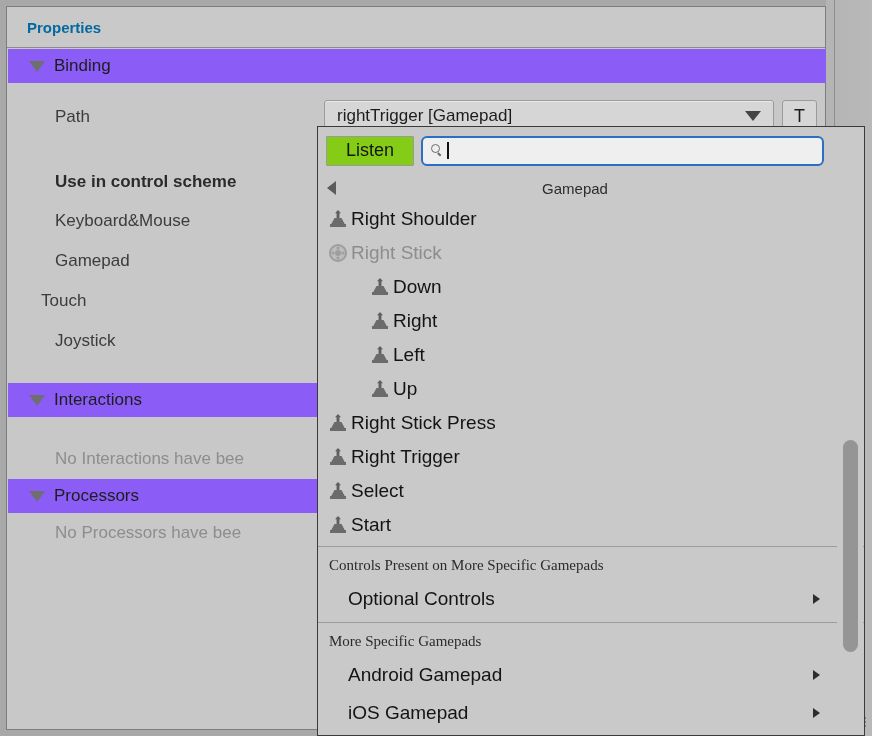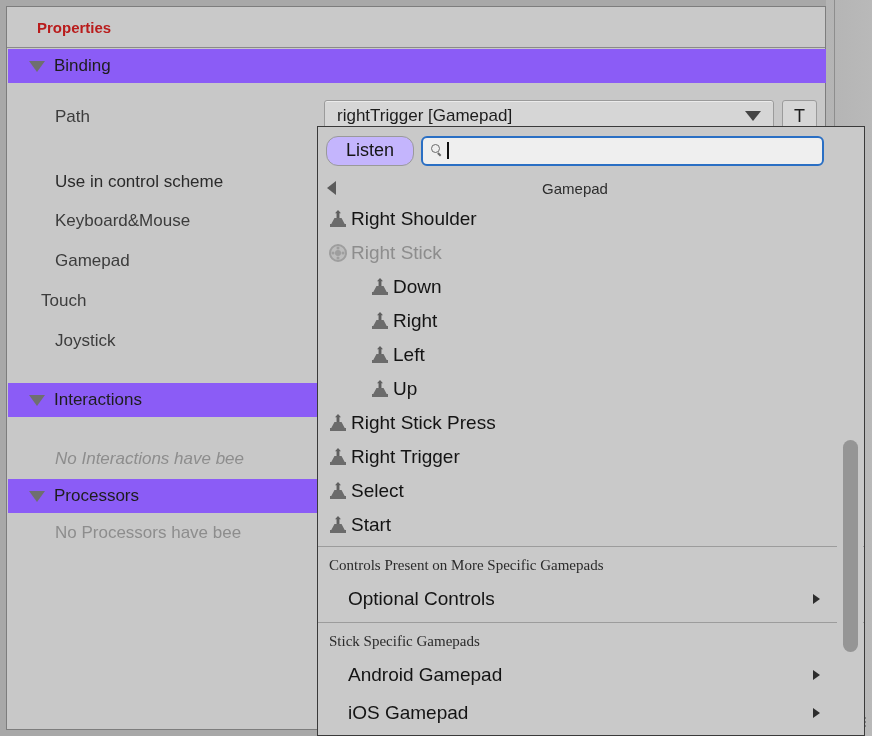--- a/index.html
+++ b/index.html
@@ -33,24 +33,24 @@
     left: 0; top: 0;
     width: 100%;
     height: 41px;
     box-sizing: border-box;
     border-bottom: 1px solid #8a8a8a;
     background: #c9c9c9;
     display: flex;
     align-items: center;
   }
   #props-header .ttl {
-    margin-left: 30px;
+    margin-left: 20px;
     font-size: 15px;
     font-weight: bold;
-    color: #b91c1c;
+    color: #0369a1;
   }
 
   .foldout {
     position: absolute;
     left: 1px;
     width: 818px;
     height: 34px;
     background: #8b5cf6;
     display: flex;
     align-items: center;
@@ -68,21 +68,21 @@
     font-size: 17px;
     color: #1d1d1d;
   }
 
   .row-label {
     position: absolute;
     font-size: 17px;
     color: #3c3c3c;
   }
   .row-label.bold {
-    font-weight: normal;
+    font-weight: bold;
     color: #2b2b2b;
   }
   .row-label.muted {
     color: #8d8d8d;
   }
 
   
   #path-field {
     position: absolute;
     left: 317px;
@@ -146,23 +146,23 @@
     height: 47px;
     display: flex;
     align-items: center;
     padding: 0 8px;
     box-sizing: border-box;
   }
   #listen-btn {
     height: 30px;
     min-width: 88px;
     padding: 0 10px;
-    background: #c4b5fd;
+    background: #84cc16;
     border: 1px solid #9a9a9a;
-    border-radius: 12px;
+    border-radius: 1px;
     box-sizing: border-box;
     display: flex;
     align-items: center;
     justify-content: center;
     font-size: 18px;
     color: #151515;
   }
   #search-wrap {
     margin-left: 7px;
     flex: 1;
@@ -418,21 +418,21 @@
 
     <div class="row-label" style="left:48px; top:204px;">Keyboard&amp;Mouse</div>
     <div class="row-label" style="left:48px; top:244px;">Gamepad</div>
     <div class="row-label" style="left:34px; top:284px;">Touch</div>
     <div class="row-label" style="left:48px; top:324px;">Joystick</div>
 
     <div class="foldout" style="top:376px;">
       <span class="tri"></span>
       <span class="flabel">Interactions</span>
     </div>
-    <div class="row-label muted" style="left:48px; top:442px;font-style:italic;">No Interactions have bee</div>
+    <div class="row-label muted" style="left:48px; top:442px;">No Interactions have bee</div>
 
     <div class="foldout" style="top:472px;">
       <span class="tri"></span>
       <span class="flabel">Processors</span>
     </div>
     <div class="row-label muted" style="left:48px; top:516px;">No Processors have bee</div>
   </div>
 
   <div id="right-gutter">
     <div id="gutter-line"></div>
@@ -503,21 +503,21 @@
           <span class="icn btn"></span>
           <span class="lbl">Start</span>
         </div>
         <div class="sep"></div>
         <div class="grp-header">Controls Present on More Specific Gamepads</div>
         <div class="sub-item">
           <span class="lbl">Optional Controls</span>
           <span class="rarrow"></span>
         </div>
         <div class="sep"></div>
-        <div class="grp-header">Stick Specific Gamepads</div>
+        <div class="grp-header">More Specific Gamepads</div>
         <div class="sub-item">
           <span class="lbl">Android Gamepad</span>
           <span class="rarrow"></span>
         </div>
         <div class="sub-item">
           <span class="lbl">iOS Gamepad</span>
           <span class="rarrow"></span>
         </div>
       </div>
 

